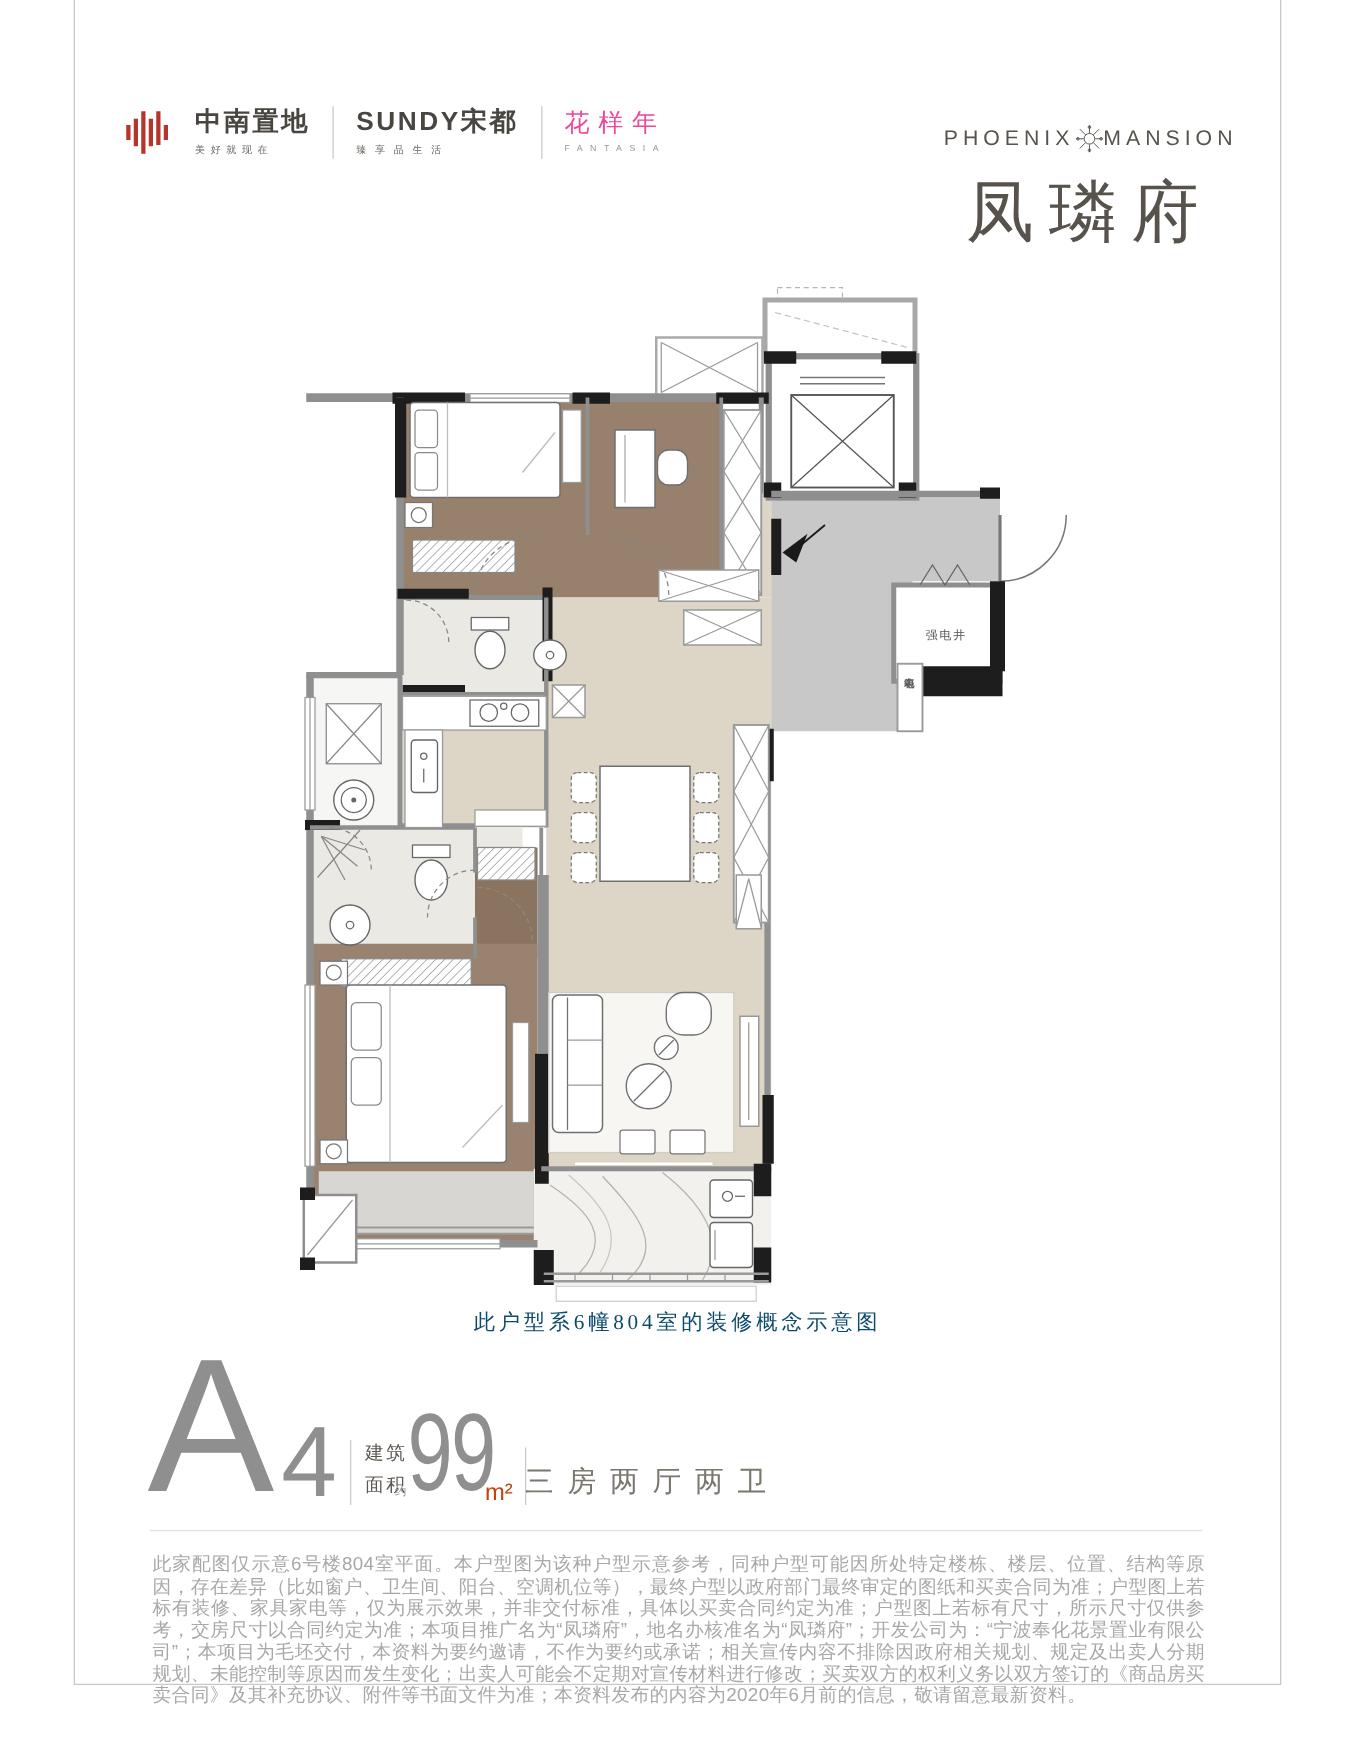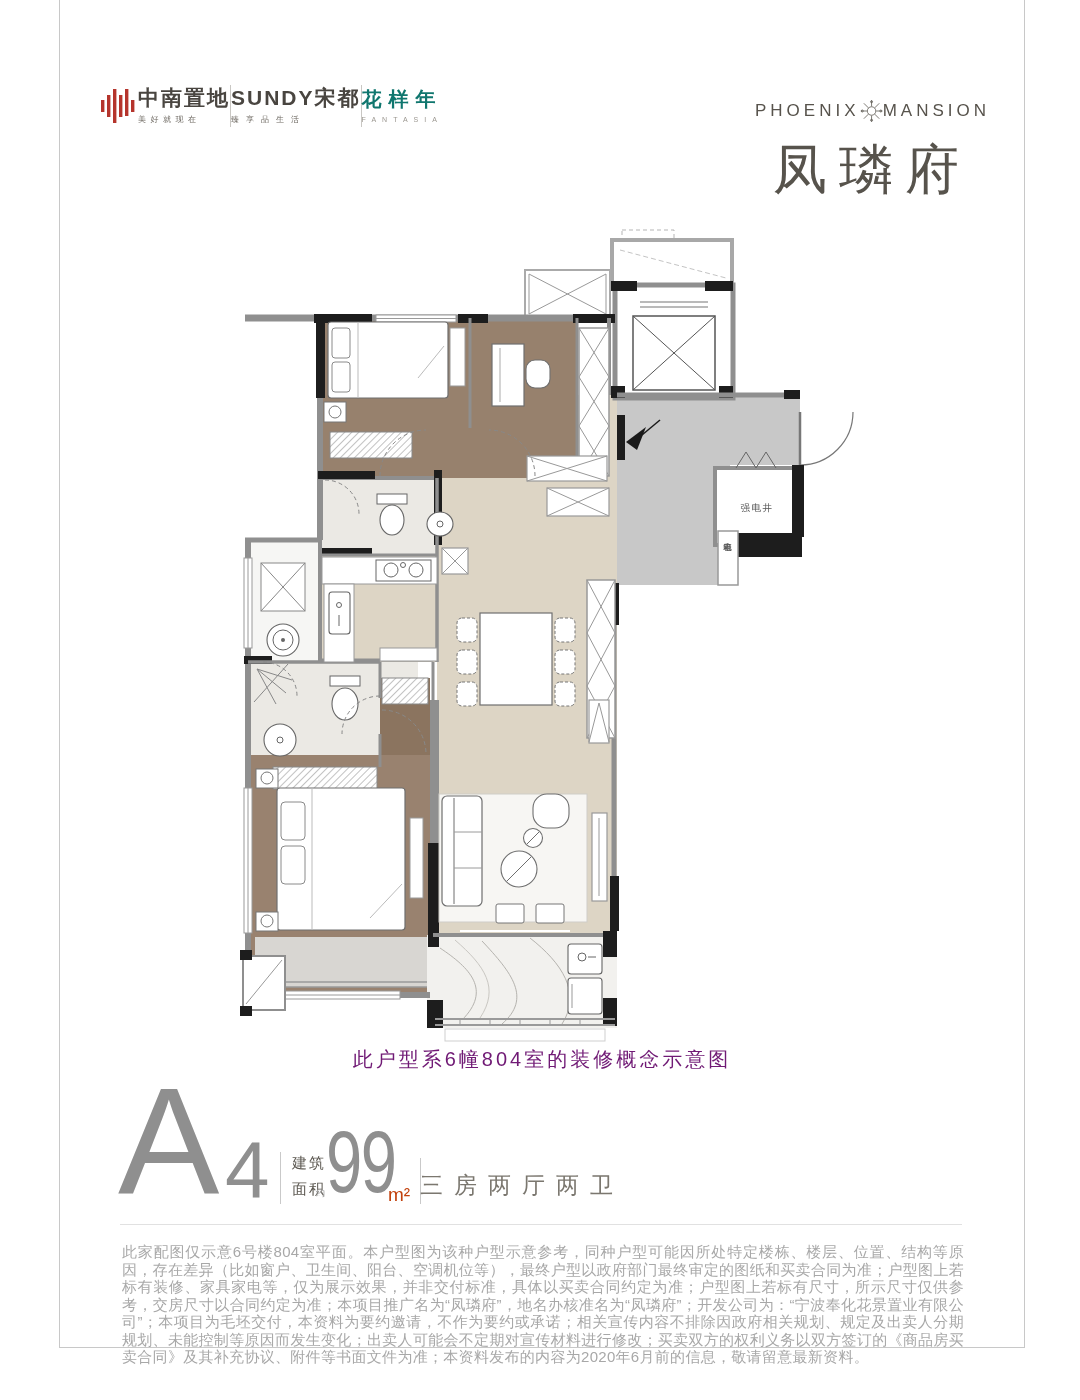--- a/index.html
+++ b/index.html
@@ -1,39 +1,39 @@
 <!DOCTYPE html>
 <html><head>
 <meta charset="utf-8">
 <style>
   html,body{margin:0;padding:0;background:#ffffff;}
   .page{position:relative;width:1080px;height:1400px;background:#ffffff;overflow:hidden;
         font-family:"Liberation Sans","DejaVu Sans",sans-serif;color:#55514a;}
   .card{position:absolute;left:59px;top:-2px;width:964px;height:1348px;background:#fff;
         border:1px solid #c8c8c8;}
   
-  .brandbar{position:absolute;left:100px;top:84px;display:flex;align-items:center;}
+  .brandbar{position:absolute;left:100px;top:84px;display:flex;align-items:center;gap:18px;}
   .logo-block{display:flex;flex-direction:column;justify-content:center;}
   .logo-main{font-size:21px;font-weight:700;color:#494540;letter-spacing:2px;line-height:1;}
   .logo-tag{font-size:8px;color:#6d6861;letter-spacing:4.5px;margin-top:6px;}
   .logo-tag.wide{letter-spacing:7px;}
   .vdiv{width:1px;height:42px;background:#c9c7c3;}
-  .fant-main{font-size:20px;font-weight:700;color:#0f766e;letter-spacing:7px;line-height:1;}
+  .fant-main{font-size:20px;font-weight:400;color:#ec4899;letter-spacing:7px;line-height:1;}
   .fant-sub{font-size:7px;color:#9a968f;letter-spacing:6px;margin-top:7px;}
   
   .projectEn{position:absolute;left:755px;top:96px;width:235px;display:flex;align-items:center;
              justify-content:center;}
   .projectEn span{font-size:17px;letter-spacing:4px;color:#57534c;font-weight:500;}
   .cnName{position:absolute;left:752px;top:134px;width:240px;text-align:center;
           font-size:54px;font-weight:300;letter-spacing:12px;color:#57534c;
           font-family:"Liberation Sans","DejaVu Sans",sans-serif;}
   
   .planWrap{position:absolute;left:230px;top:228px;width:650px;height:820px;}
   .caption{position:absolute;left:60px;top:1046px;width:964px;text-align:center;
-           font-size:20px;letter-spacing:3px;color:#701a75;}
+           font-size:17px;letter-spacing:3px;color:#0c4a6e;font-family:Liberation Serif, serif;}
   
   .bigA{position:absolute;left:118px;top:1082px;font-size:152px;line-height:.78;
         color:#8f8f8f;font-weight:400;}
   .big4{position:absolute;left:225px;top:1136px;font-size:80px;line-height:.85;
         color:#8f8f8f;font-weight:400;}
   .unitDiv1{position:absolute;left:280px;top:1152px;width:1px;height:52px;background:#c9c9c9;}
   .areaLbl{position:absolute;left:292px;top:1150px;font-size:15px;color:#5c5851;
            letter-spacing:2px;line-height:1.75;}
   .approx{position:absolute;left:316px;top:1187px;font-size:9px;color:#8f8f8f;}
   .big99{position:absolute;left:326px;top:1122px;font-size:88px;line-height:.9;color:#8f8f8f;

